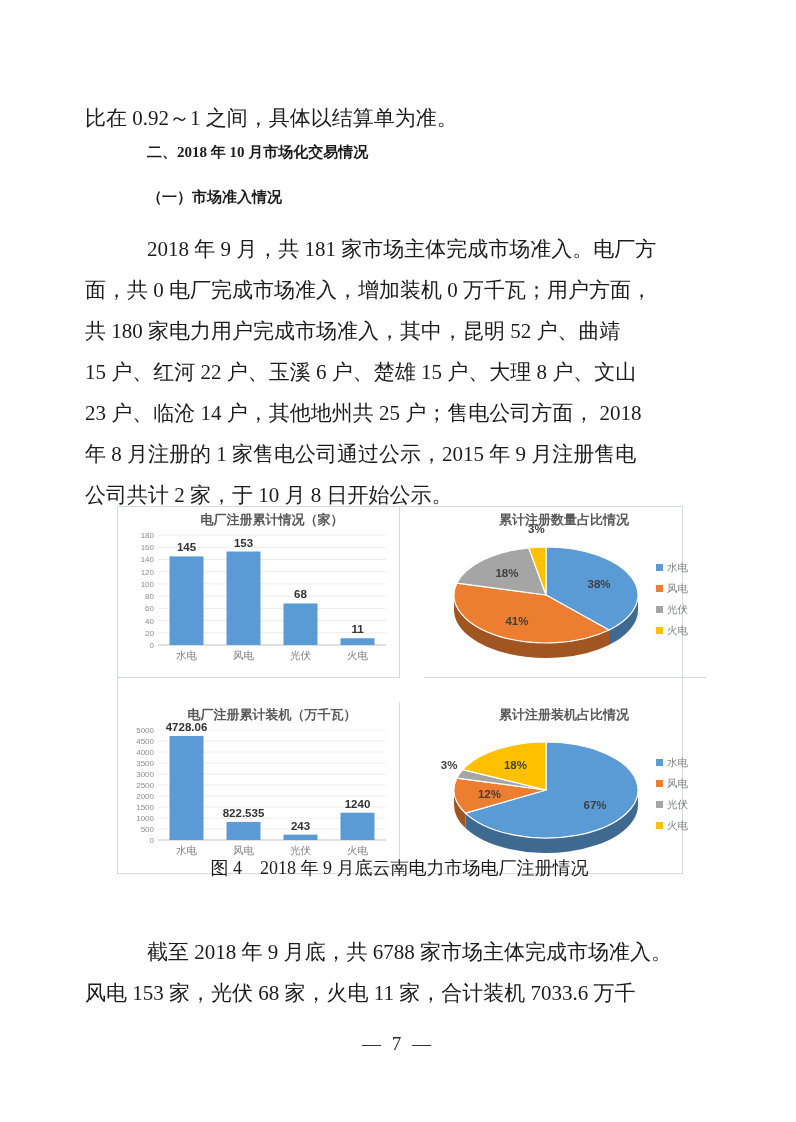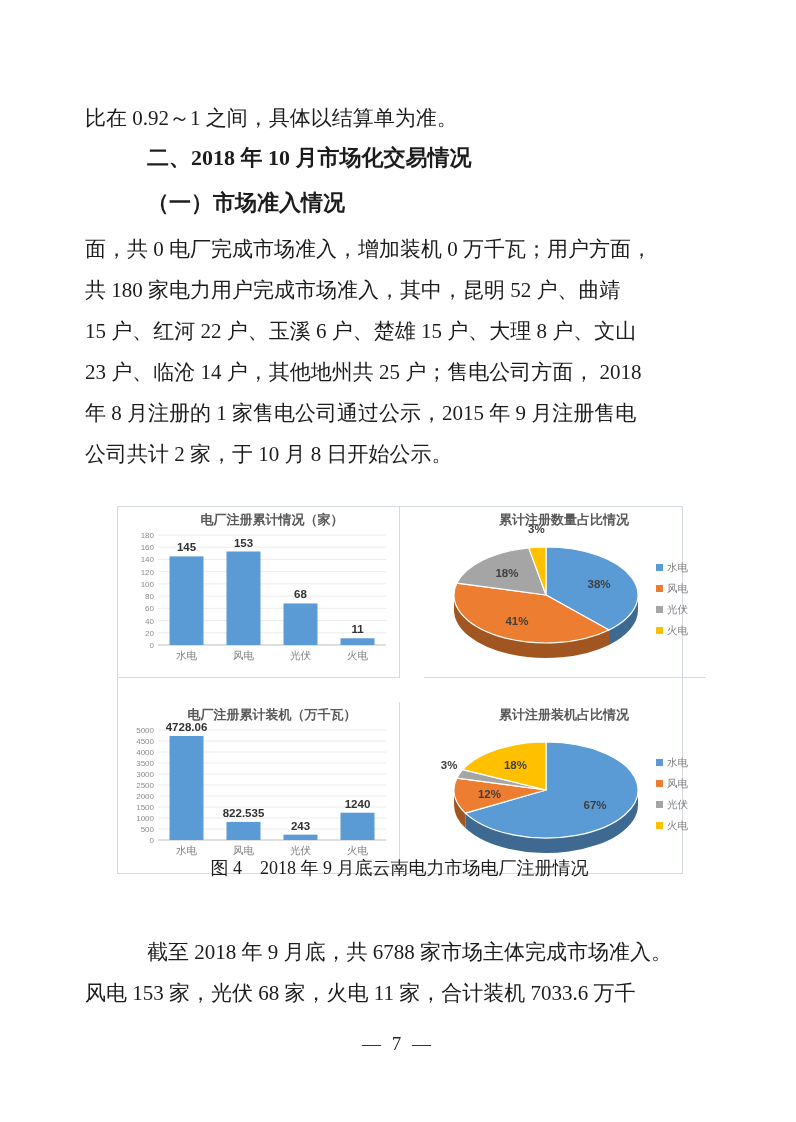--- a/index.html
+++ b/index.html
@@ -3,21 +3,21 @@
 <meta charset="utf-8">
 <style>
   html,body{margin:0;padding:0;background:#ffffff;}
   .page{
     position:relative;width:796px;height:1070px;background:#ffffff;overflow:hidden;
     font-family:"Liberation Serif","DejaVu Serif",serif;color:#1c1c1c;
   }
   .blk{position:absolute;left:85px;right:82px;}
   .bodyline{font-size:21px;line-height:41px;white-space:nowrap;}
   .indent{padding-left:62px;}
-  .sec-head{font-size:22px;font-weight:bold;white-space:nowrap;}
+  .sec-head{font-size:15px;font-weight:bold;white-space:nowrap;}
   .caption{text-align:center;font-size:18px;}
   .charts{
     position:absolute;left:117px;top:506px;width:564px;
     border:1px solid #d4dae2;display:grid;grid-template-columns:282px 282px;
     background:#ffffff;
     gap:24px;
   }
   .chart-cell{width:282px;height:171px;box-sizing:border-box;overflow:hidden;}
   .chart-cell:nth-child(odd){border-right:1px solid #d4dae2;}
   .chart-cell:nth-child(-n+2){border-bottom:1px solid #d4dae2;}
@@ -34,20 +34,21 @@
 
 <div class="page">
 
   <div class="blk bodyline" style="top:98px;">比在 0.92～1 之间，具体以结算单为准。</div>
 
   <div class="blk sec-head indent" style="top:143px;">二、2018 年 10 月市场化交易情况</div>
 
   <div class="blk sec-head indent" style="top:188px;">（一）市场准入情况</div>
 
   <div class="blk" style="top:229px;">
+    <div class="bodyline indent">2018 年 9 月，共 181 家市场主体完成市场准入。电厂方</div>
     <div class="bodyline">面，共 0 电厂完成市场准入，增加装机 0 万千瓦；用户方面，</div>
     <div class="bodyline">共 180 家电力用户完成市场准入，其中，昆明 52 户、曲靖</div>
     <div class="bodyline">15 户、红河 22 户、玉溪 6 户、楚雄 15 户、大理 8 户、文山</div>
     <div class="bodyline">23 户、临沧 14 户，其他地州共 25 户；售电公司方面， 2018</div>
     <div class="bodyline">年 8 月注册的 1 家售电公司通过公示，2015 年 9 月注册售电</div>
     <div class="bodyline">公司共计 2 家，于 10 月 8 日开始公示。</div>
   </div>
 
   <div class="charts">
     <div class="chart-cell"><svg viewBox="0 0 280 170" width="280" height="170">

